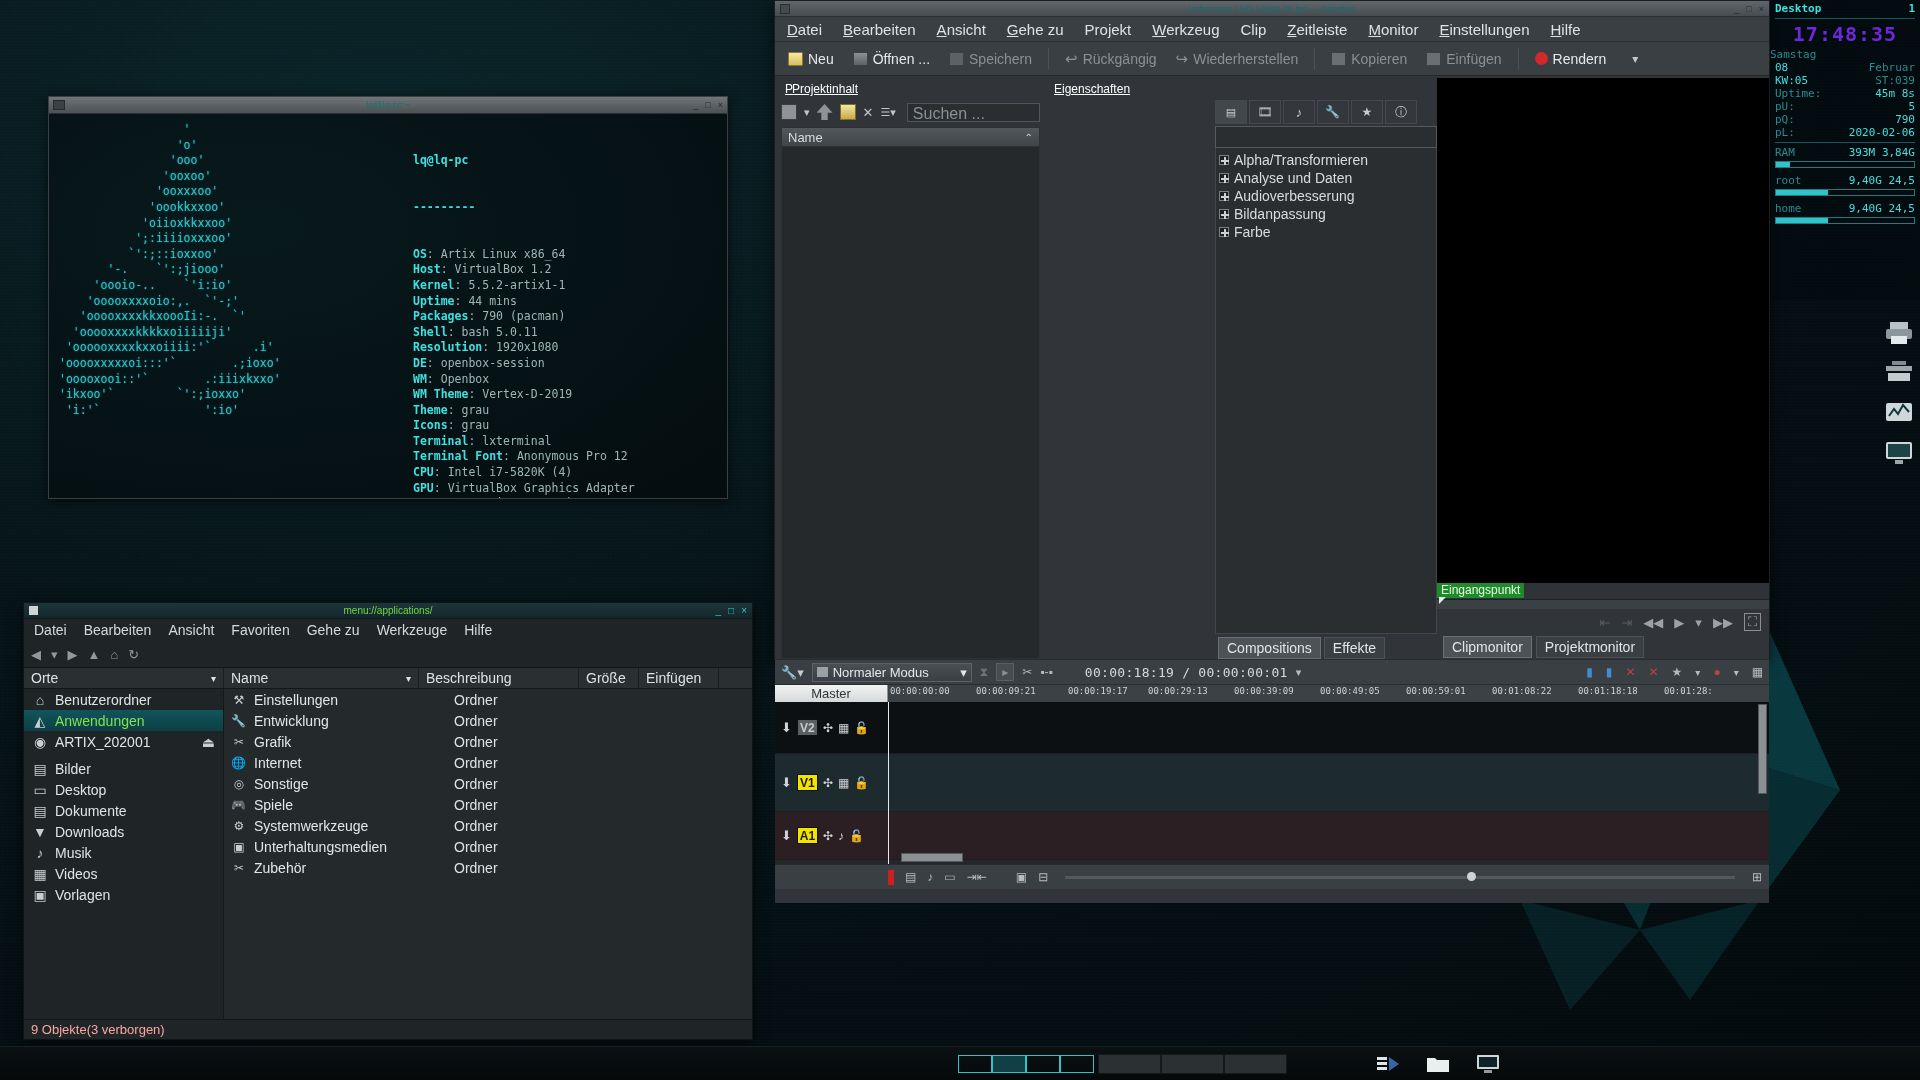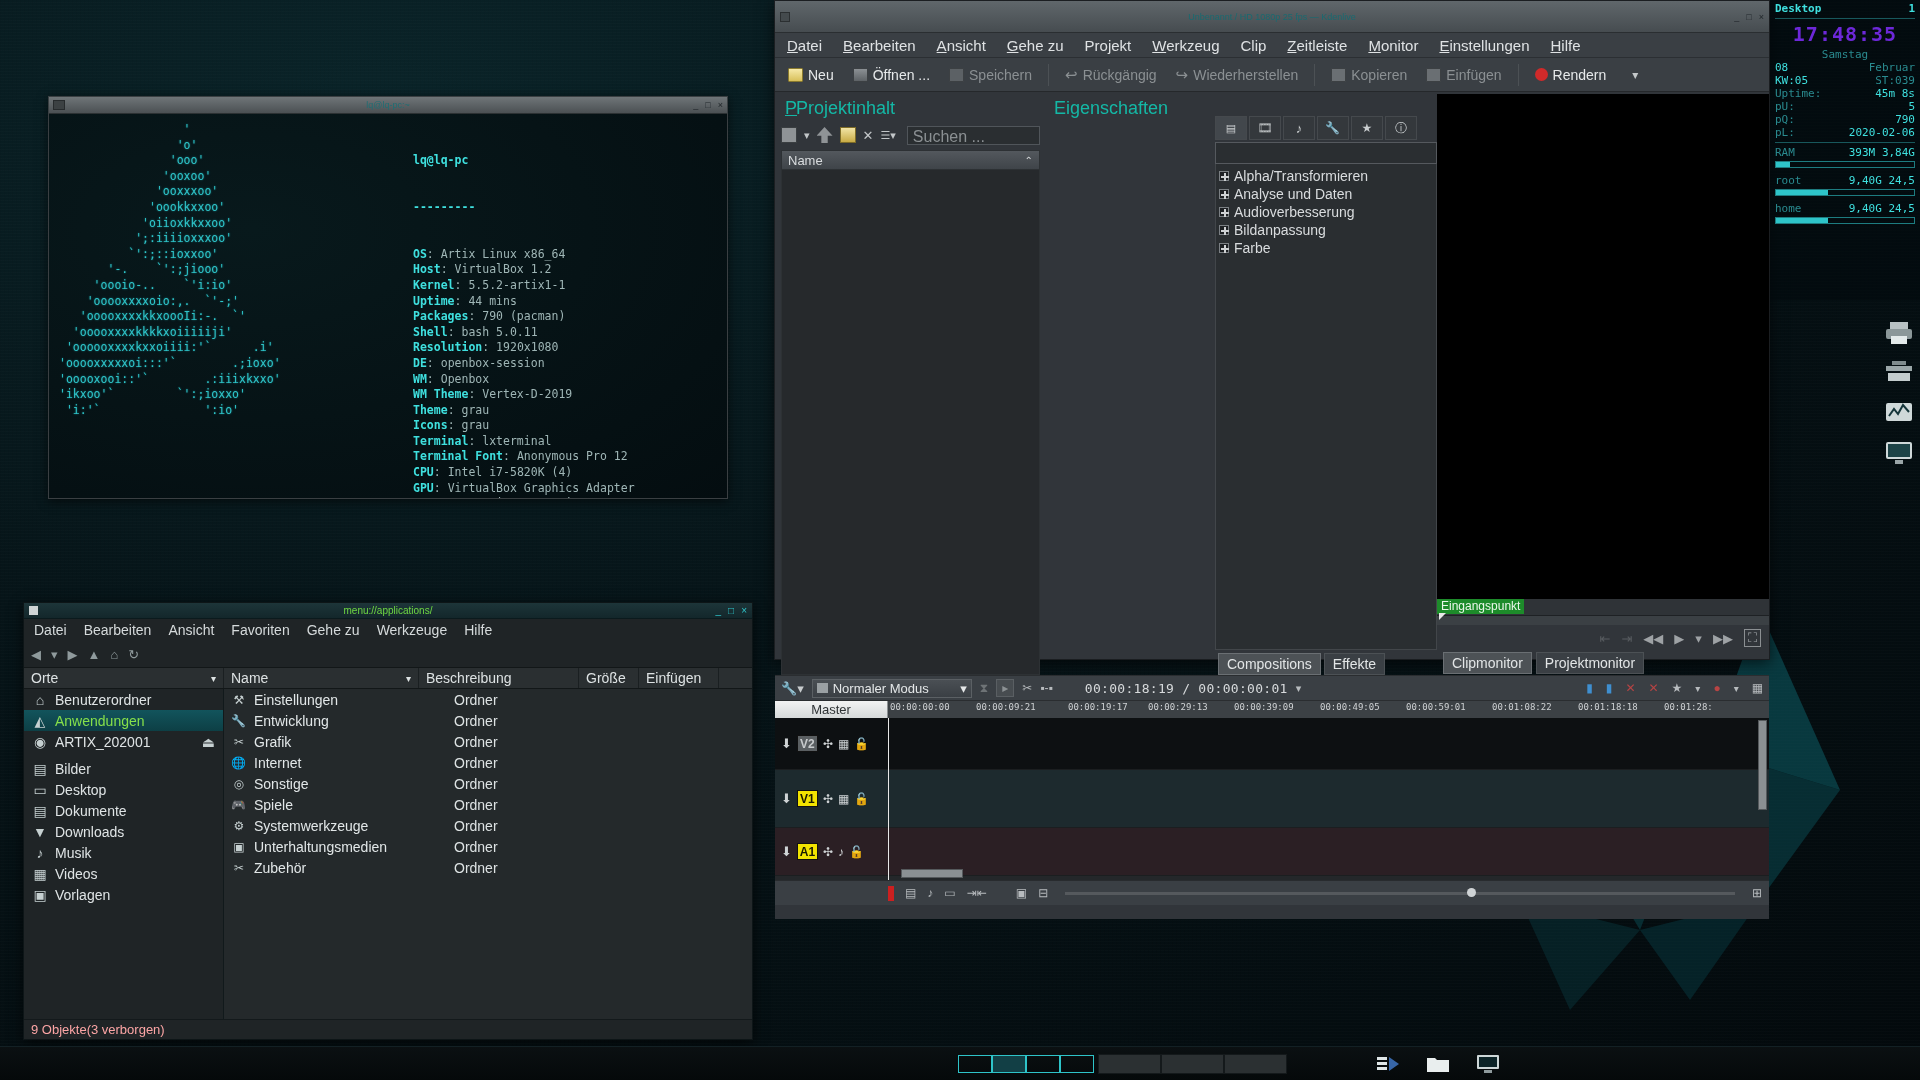--- a/index.html
+++ b/index.html
@@ -56,21 +56,21 @@
   .fetch .hdr{color:#3fe0df; font-weight:bold;}
 
   
   #kdenlive{
     position:absolute; left:774px; top:0px; width:996px; height:660px;
     background:#31353a; border:1px solid #1b1e21;
     box-shadow:0 3px 14px rgba(0,0,0,.6);
     font-size:12px; color:#cfd2d4;
   }
   .kde-tb{
-    height:32px; background:linear-gradient(#60676b,#464c50);
+    height:16px; background:linear-gradient(#60676b,#464c50);
     display:flex; align-items:center; position:relative;
     border-bottom:1px solid #2a2e31;
   }
   .kde-tb .ico{width:10px;height:10px;margin-left:5px;background:#444a4d;border:1px solid #2b2f31;}
   .kde-title{position:absolute;left:0;right:0;text-align:center;font-size:9px;color:#196a70;}
   .kde-btns{position:absolute;right:5px;display:flex;gap:7px;font-size:9px;color:#20262a;}
   .menubar{
     height:25px; background:#3a3f44; display:flex; align-items:center;
     padding-left:12px; gap:21px; font-size:15px; color:#dfe2e4;
     border-bottom:1px solid #2b2f33;
@@ -79,21 +79,21 @@
   .toolbar{
     height:34px; background:#3a3f44; display:flex; align-items:center;
     gap:5px; padding:0 6px; border-bottom:1px solid #25282b;
   }
   .tbtn{display:flex;align-items:center;gap:5px;padding:3px 7px;font-size:14px;color:#b9bdc0;}
   .tbtn.dim{color:#8b9093;}
   .tbtn.white{color:#e6e9ea;}
   .tsep{width:1px;height:22px;background:#4c5155;margin:0 4px;}
   .sqico{width:15px;height:14px;border-radius:1px;display:inline-block;}
   .kde-body{display:flex; height:calc(100% - 16px - 25px - 34px);}
-  .dock-title{font-size:18px;color:#14b8a6;padding:4px 0 4px 4px;}
+  .dock-title{font-size:12px;color:#ffffff;padding:4px 0 4px 4px;text-decoration:underline;}
   .dock-title u{text-decoration:underline;}
 
   .proj-panel{width:269px; padding:2px 4px 0 6px; display:flex;flex-direction:column;}
   .proj-tools{display:flex;align-items:center;gap:7px;height:24px;}
   .mini{width:16px;height:16px;display:inline-block;}
   .searchbox{
     flex:1; height:19px; margin-left:4px; background:#2a2e31;
     border:1px solid #50555a; color:#8b9093; font-size:16px;
     padding:0 5px; line-height:19px;
   }
@@ -195,21 +195,21 @@
 
   
   #conky{
     position:absolute; right:0; top:0; width:150px; height:300px;
     color:#3fe0df; font-family:"DejaVu Sans Mono","Liberation Mono",monospace; font-size:11px;
     background:rgba(2,10,13,.55);
   }
   .ck-head{display:flex;justify-content:space-between;padding:2px 5px 0 5px;font-weight:bold;}
   .ck-hr{height:1px;background:#18585c;margin:3px 5px;}
   .ck-clock{text-align:center;font-size:20px;font-weight:bold;color:#6d28d9;letter-spacing:1px;}
-  .ck-day{text-align:center;color:#2a8b90;margin-top:2px;}
+  .ck-day{text-align:left;color:#2a8b90;margin-top:2px;}
   .ck-row{display:flex;justify-content:space-between;padding:0 5px;}
   .ck-row .a{color:#2a8b90;}
   .ck-row .b{color:#3fe0df;}
   .bar{height:7px;border:1px solid #1d7c80;margin:2px 5px 6px 5px;position:relative;}
   .bar > i{display:block;height:100%;background:#2ec4c9;}
 
   
   #rstrip{position:absolute;right:4px;top:320px;width:34px;display:flex;flex-direction:column;gap:14px;align-items:center;}
   .rico{width:30px;height:26px;}
 

